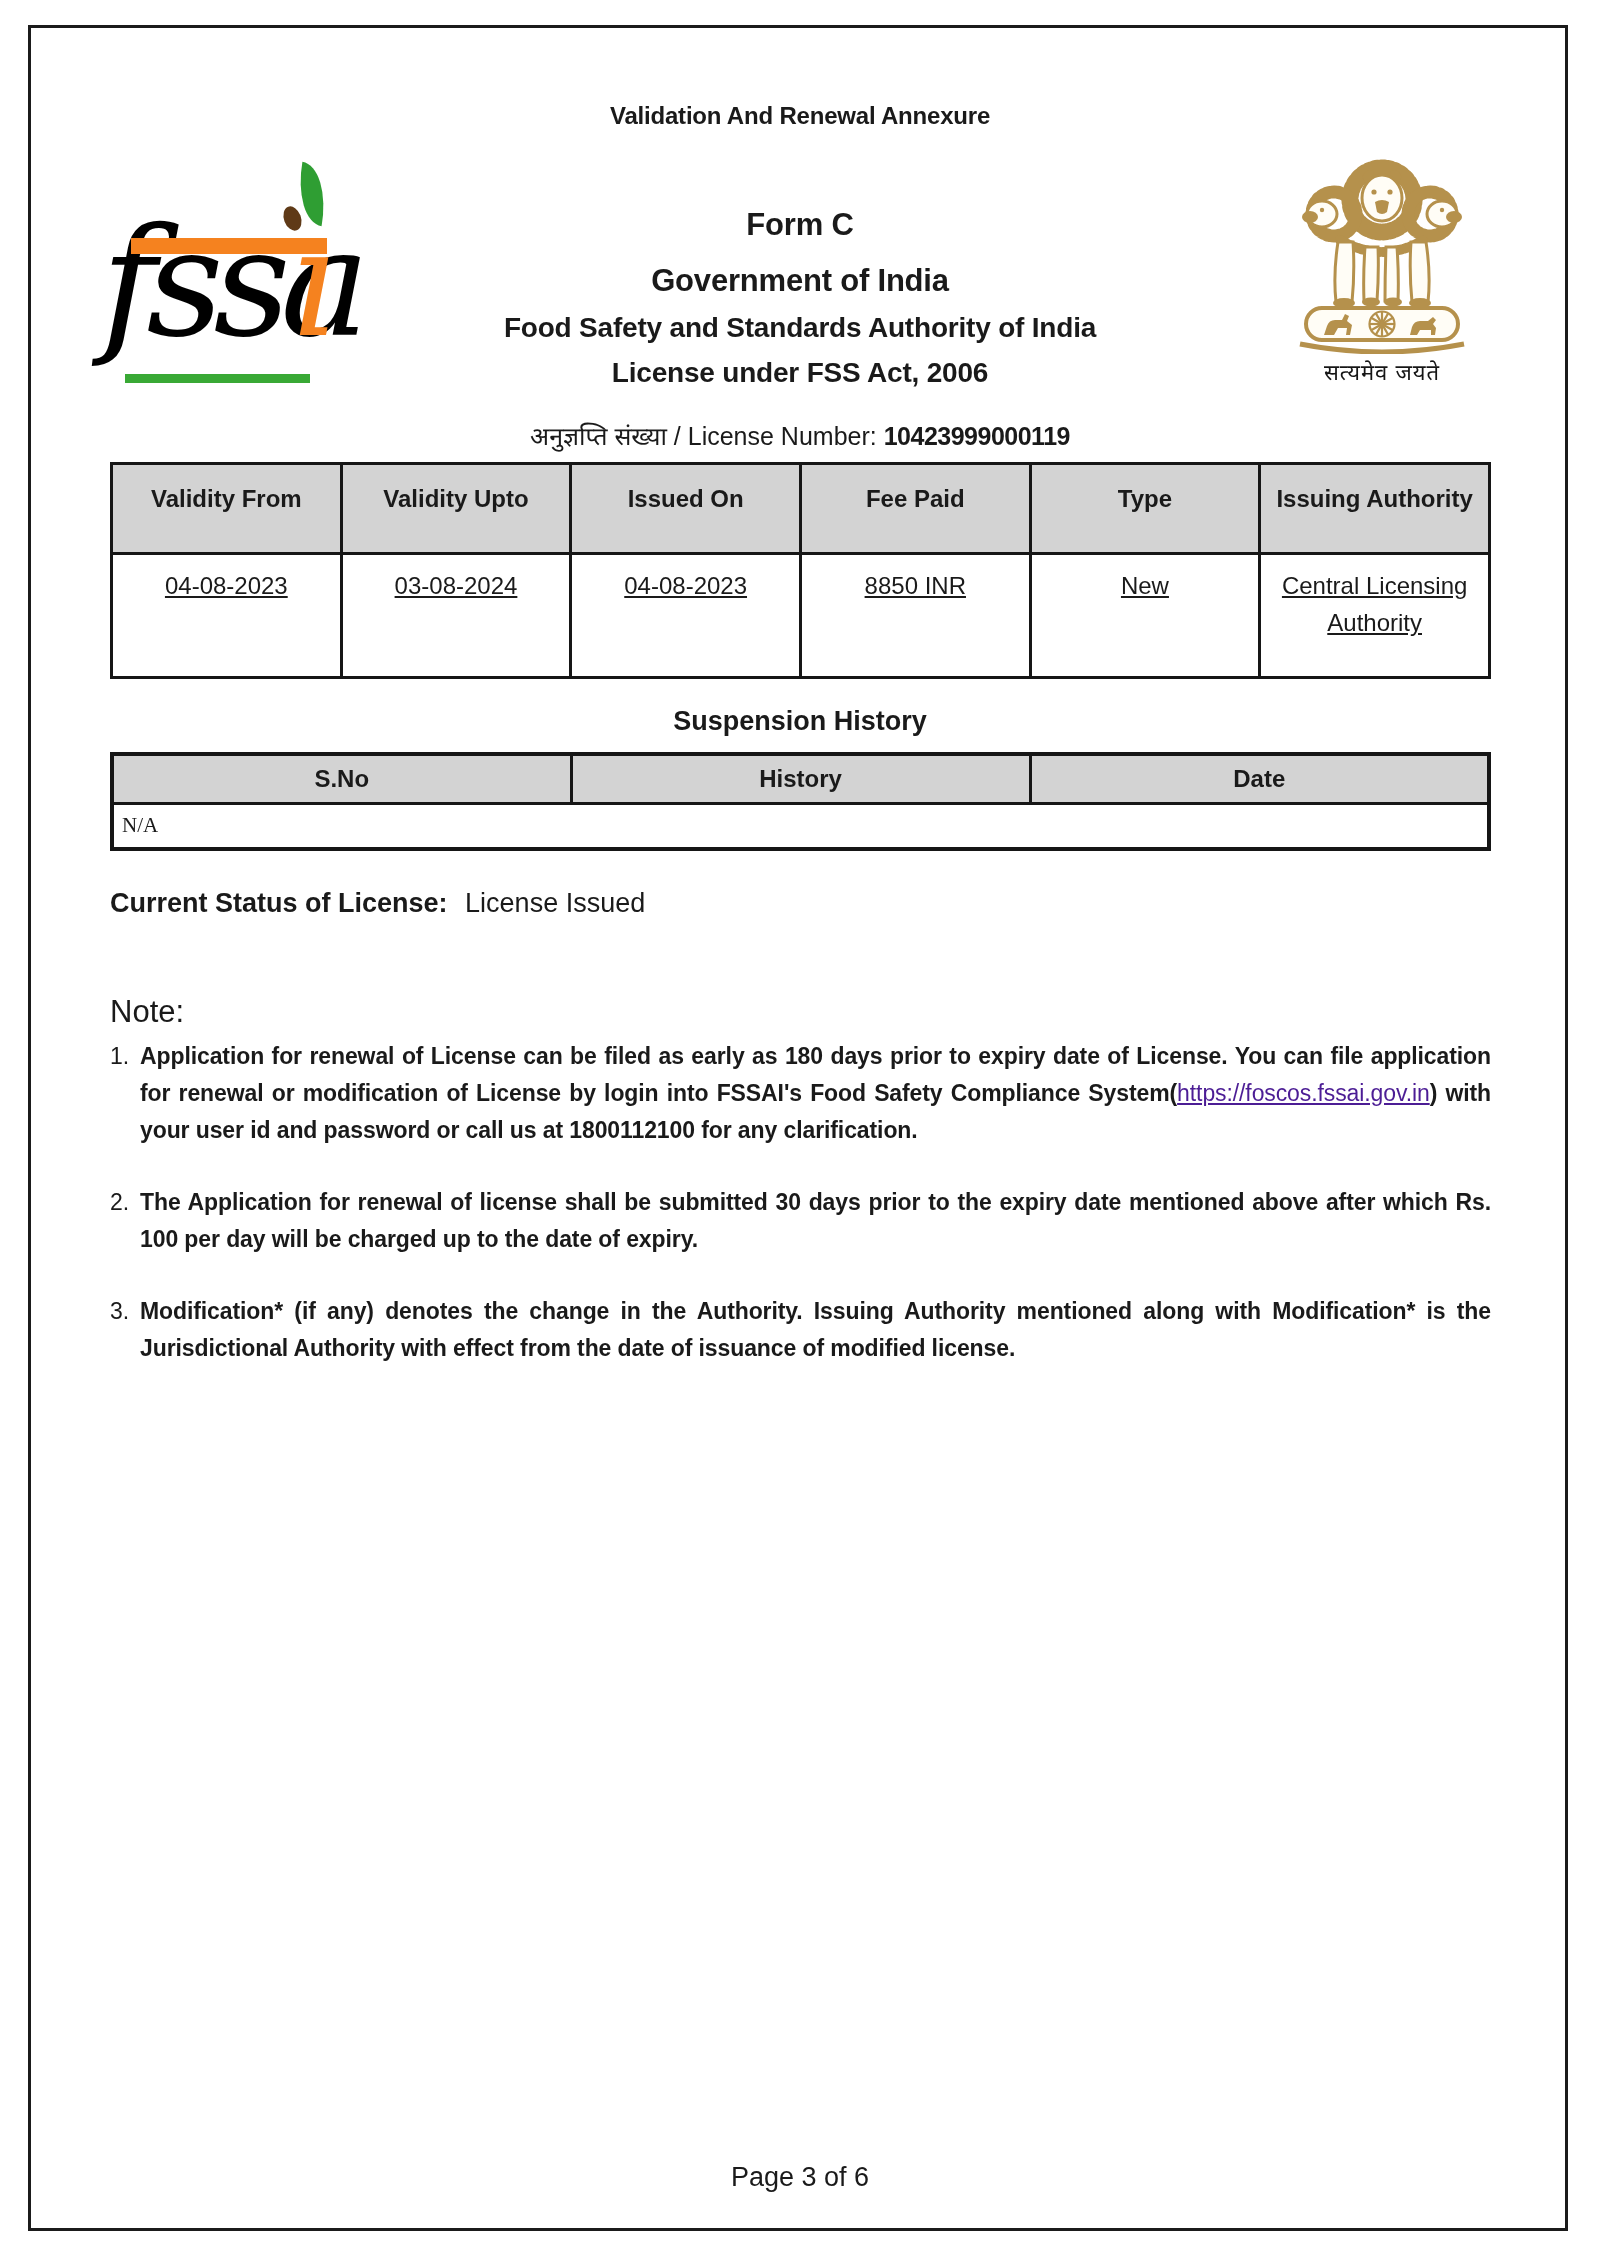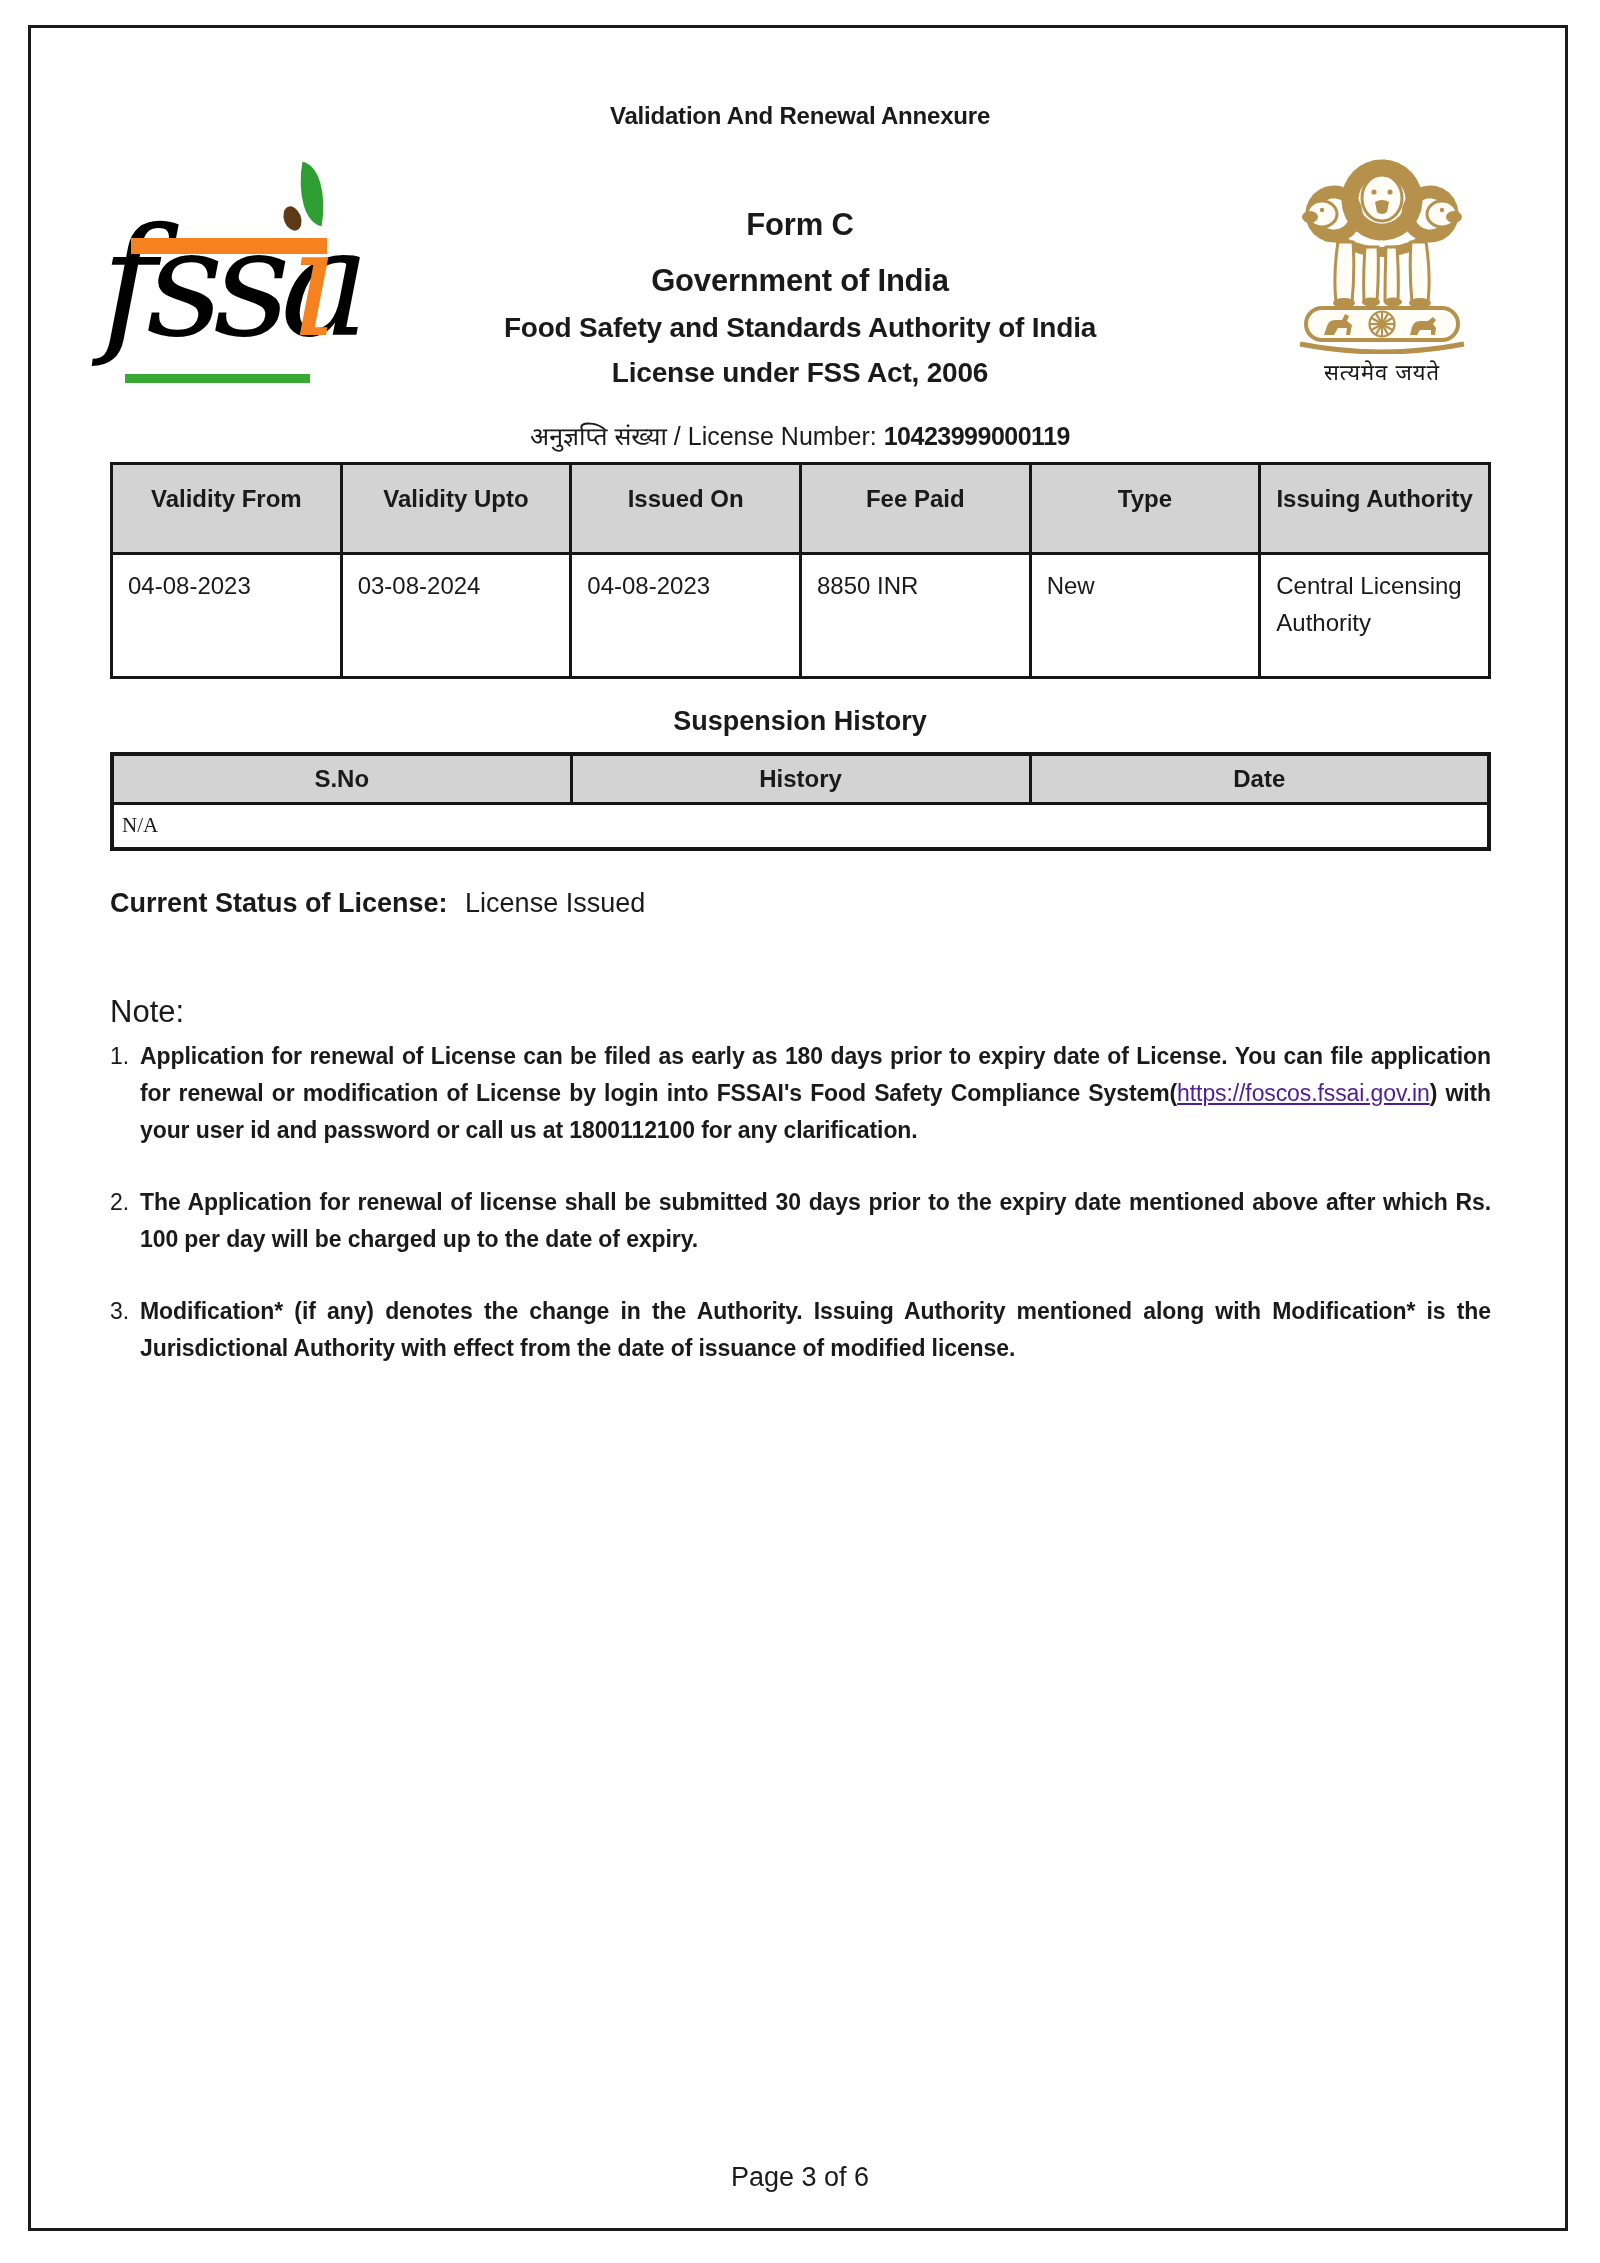--- a/index.html
+++ b/index.html
@@ -38,22 +38,22 @@
 
   
   .license-line { position:absolute; top:418px; left:0; width:1600px; text-align:center; font-size:25px; }
   .license-line .num { font-weight:bold; margin-left:0; letter-spacing:-0.5px; }
 
   
   table { border-collapse:collapse; table-layout:fixed; }
   .validity-table { position:absolute; left:110px; top:462px; width:1381px; border:1px solid #c4b5fd; }
   .validity-table th { background:#d3d3d3; border:3px solid #161616; font-size:24px; font-weight:bold;
                        text-align:center; vertical-align:top; padding:16px 12px 10px; line-height:36px; height:90px; }
-  .validity-table td { border:3px solid #161616; font-size:24px; vertical-align:top;
-                       padding:12px 15px; line-height:37px; height:124px; }
+  .validity-table td { border:3px solid #161616; font-size:24px; text-align:center; vertical-align:top;
+                       padding:12px 15px; line-height:37px; height:124px;text-decoration:underline; }
 
   .suspension-title { position:absolute; top:706px; left:0; width:1600px; text-align:center;
                       font-size:27px; font-weight:bold; }
   .suspension-table { position:absolute; left:110px; top:752px; width:1381px; border:4px solid #161616; }
   .suspension-table th { background:#d3d3d3; border:3px solid #161616; font-size:24px; font-weight:bold;
                          text-align:center; vertical-align:middle; padding:9px 8px; height:48px; }
   .suspension-table td { border:3px solid #161616; font-size:21px; text-align:left; padding:7px 8px; height:45px;font-family:Liberation Serif, serif; }
 
   
   .status-line { position:absolute; left:110px; top:888px; font-size:27px; }

